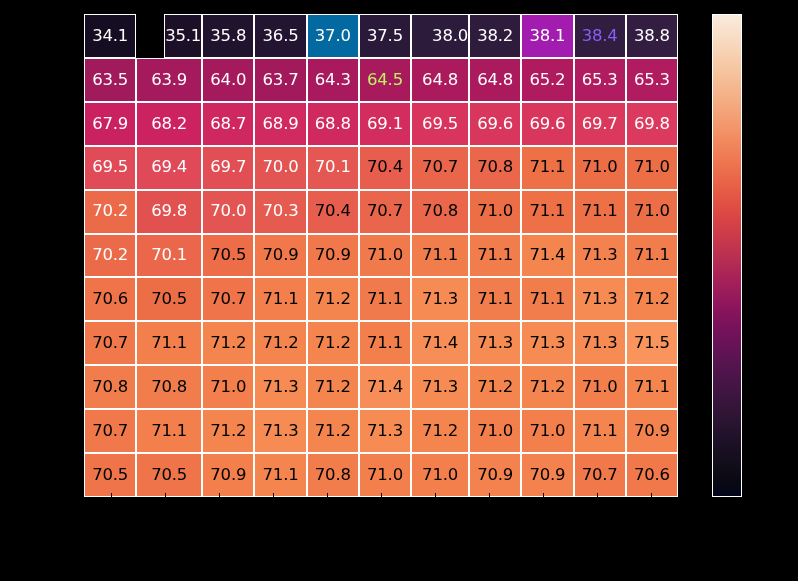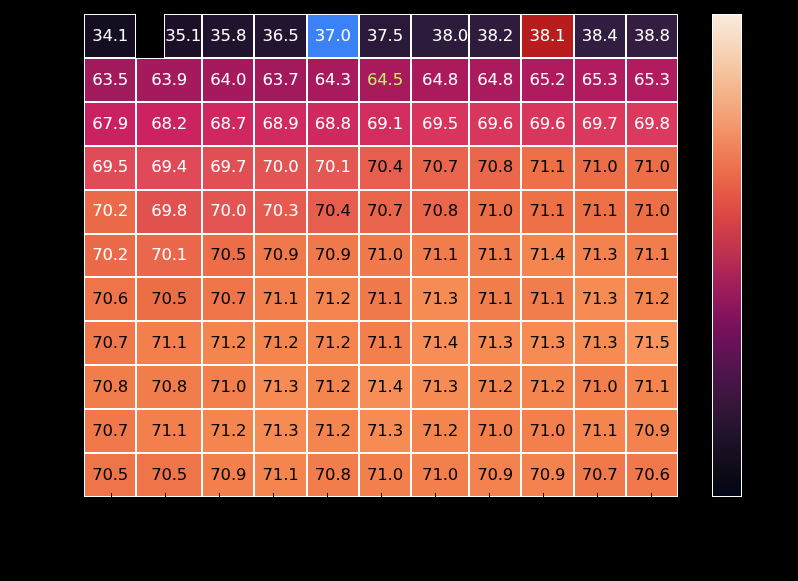--- a/index.html
+++ b/index.html
@@ -113,26 +113,26 @@
 <body>
 
 <div id="figure">
 
   <div id="heatmap-axes">
     <div id="heatmap-grid">
         <div class="hm-cell" style="background: rgb(21, 13, 33); color: rgb(255, 255, 255);">34.1</div>
         <div class="hm-cell" style="background: rgb(27, 16, 40); color: rgb(255, 255, 255); margin-left: 28px;">35.1</div>
         <div class="hm-cell" style="background: rgb(31, 19, 45); color: rgb(255, 255, 255);">35.8</div>
         <div class="hm-cell" style="background: rgb(35, 21, 49); color: rgb(255, 255, 255);">36.5</div>
-        <div class="hm-cell" style="background: #3b82f6; color: rgb(255, 255, 255);">37.0</div>
+        <div class="hm-cell" style="background: #0369a1; color: rgb(255, 255, 255);">37.0</div>
         <div class="hm-cell" style="background: rgb(42, 25, 56); color: rgb(255, 255, 255);">37.5</div>
         <div class="hm-cell" style="background: rgb(45, 27, 59); color: rgb(255, 255, 255); padding-left: 20px;">38.0</div>
         <div class="hm-cell" style="background: rgb(47, 28, 61); color: rgb(255, 255, 255);">38.2</div>
-        <div class="hm-cell" style="background: #b91c1c; color: rgb(255, 255, 255);">38.1</div>
-        <div class="hm-cell" style="background: rgb(48, 29, 63); color: #ffffff;">38.4</div>
+        <div class="hm-cell" style="background: #a21caf; color: rgb(255, 255, 255);">38.1</div>
+        <div class="hm-cell" style="background: rgb(48, 29, 63); color: #8b5cf6;">38.4</div>
         <div class="hm-cell" style="background: rgb(51, 30, 66); color: rgb(255, 255, 255);">38.8</div>
         <div class="hm-cell" style="background: rgb(161, 26, 91); color: rgb(255, 255, 255);">63.5</div>
         <div class="hm-cell" style="background: rgb(164, 26, 92); color: rgb(255, 255, 255);">63.9</div>
         <div class="hm-cell" style="background: rgb(165, 26, 92); color: rgb(255, 255, 255);">64.0</div>
         <div class="hm-cell" style="background: rgb(163, 26, 92); color: rgb(255, 255, 255);">63.7</div>
         <div class="hm-cell" style="background: rgb(168, 26, 93); color: rgb(255, 255, 255);">64.3</div>
         <div class="hm-cell" style="background: rgb(169, 26, 93); color: #bef264;">64.5</div>
         <div class="hm-cell" style="background: rgb(172, 26, 94); color: rgb(255, 255, 255);">64.8</div>
         <div class="hm-cell" style="background: rgb(172, 26, 94); color: rgb(255, 255, 255);">64.8</div>
         <div class="hm-cell" style="background: rgb(176, 26, 95); color: rgb(255, 255, 255);">65.2</div>

